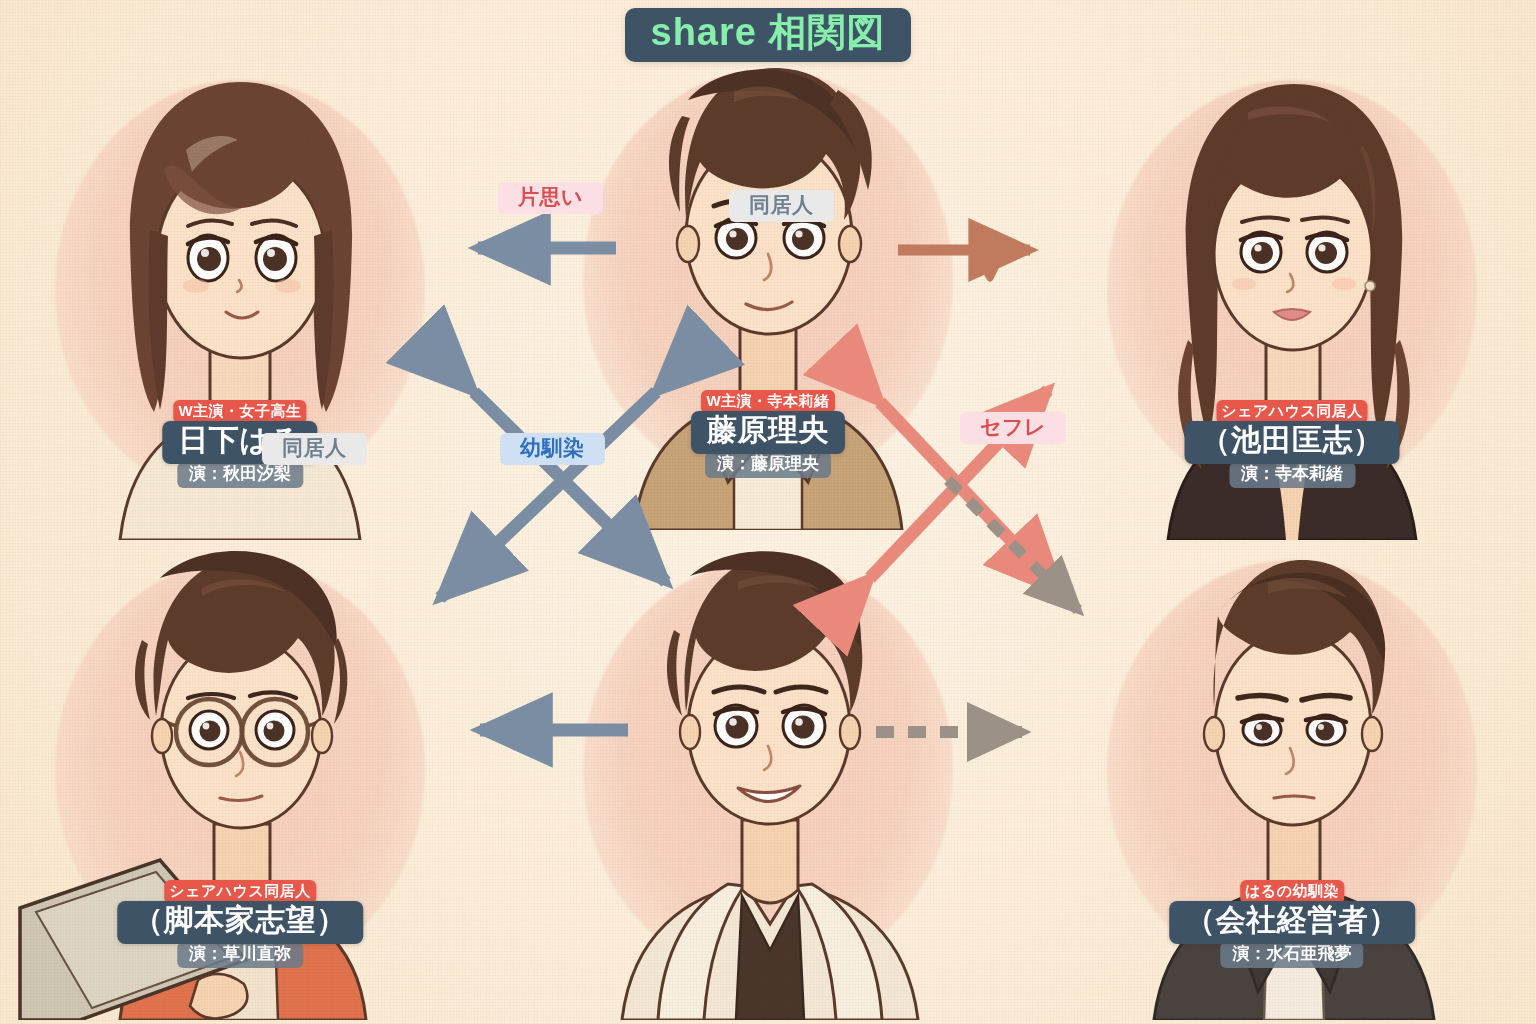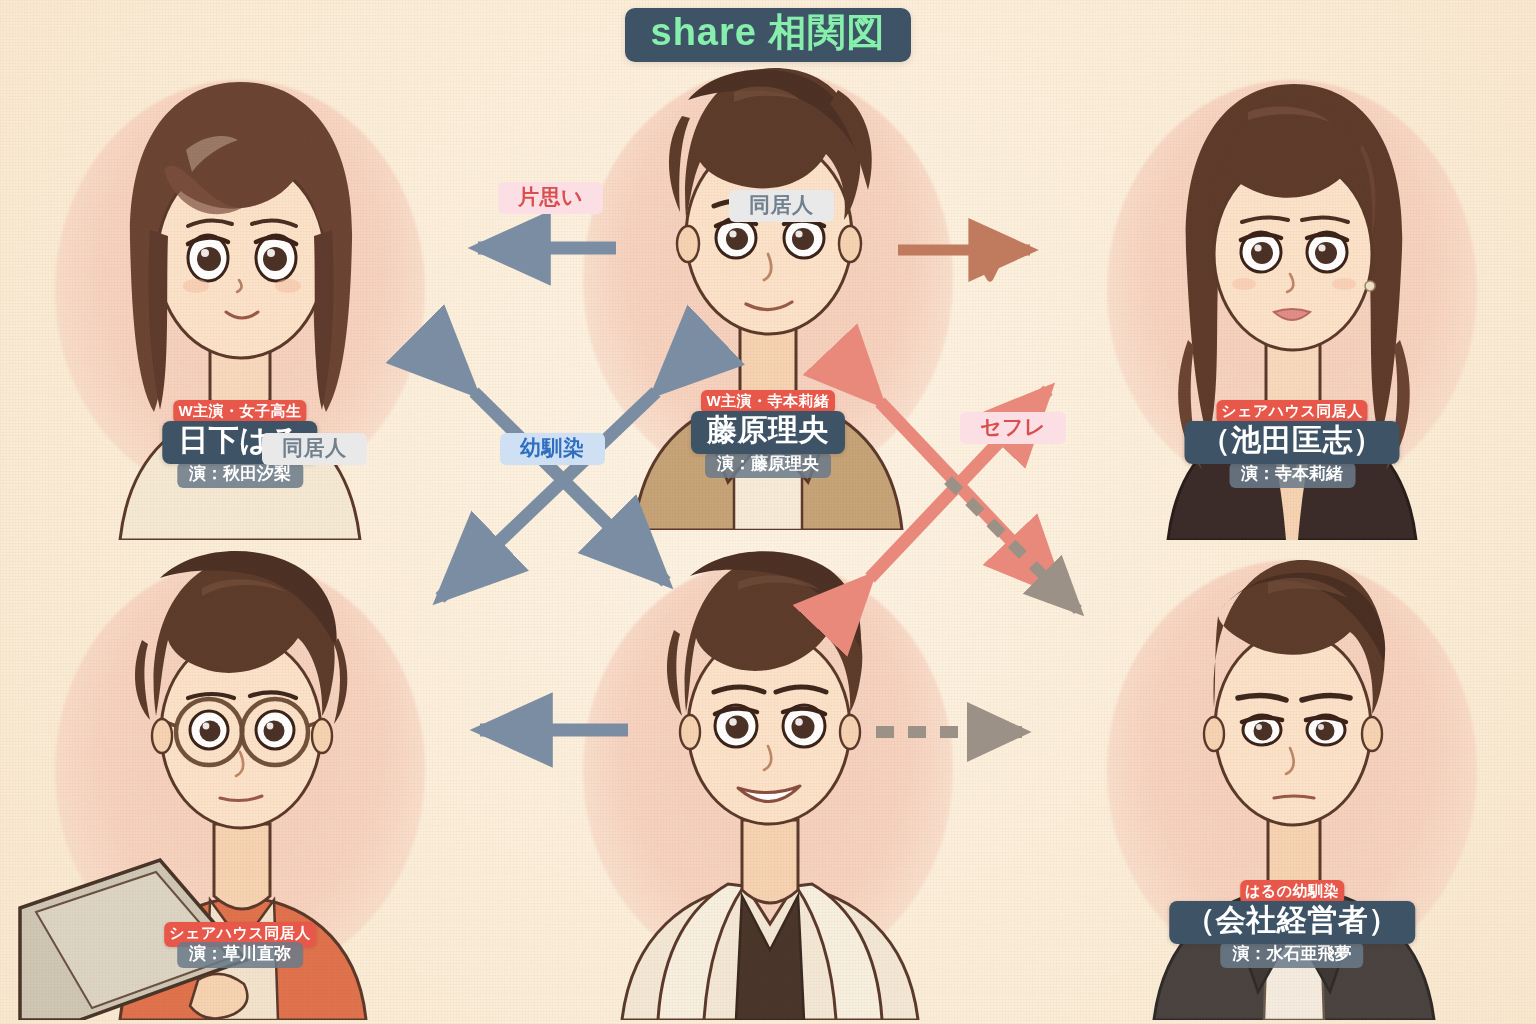--- a/index.html
+++ b/index.html
@@ -322,20 +322,21 @@
         <line x1="298" y1="206" x2="314" y2="200" stroke="#6b4a34" stroke-width="4"></line>
 
         <path d="M230 232 q8 18 -4 24" stroke="#bf8765" stroke-width="2.6" fill="none" stroke-linecap="round"></path>
         <path d="M210 278 q22 6 42 -2" stroke="#9a5a48" stroke-width="3" fill="none" stroke-linecap="round"></path>
         <ellipse cx="152" cy="216" rx="10" ry="17" fill="#f6d3b2" stroke="#5b3a2b" stroke-width="2.4"></ellipse>
         <ellipse cx="312" cy="216" rx="10" ry="17" fill="#f6d3b2" stroke="#5b3a2b" stroke-width="2.4"></ellipse>
       </g>
     </svg>
     <div class="labels">
       <div class="lab-role">シェアハウス同居人</div>
+      <div class="lab-name">（脚本家志望）</div>
       <div class="lab-actor">演：草川直弥</div>
     </div>
   </div>
 
   <div class="cell" style="left:538px; top:520px;">
     <div class="halo"></div>
     <svg class="portrait pt" viewBox="0 0 460 500">
       <g>
 
         <path d="M84 500 C94 414 150 374 208 366 L232 404 L256 366 C314 374 370 414 380 500 Z" fill="#f3e8d5" stroke="#5b3a2b" stroke-width="3"></path>

